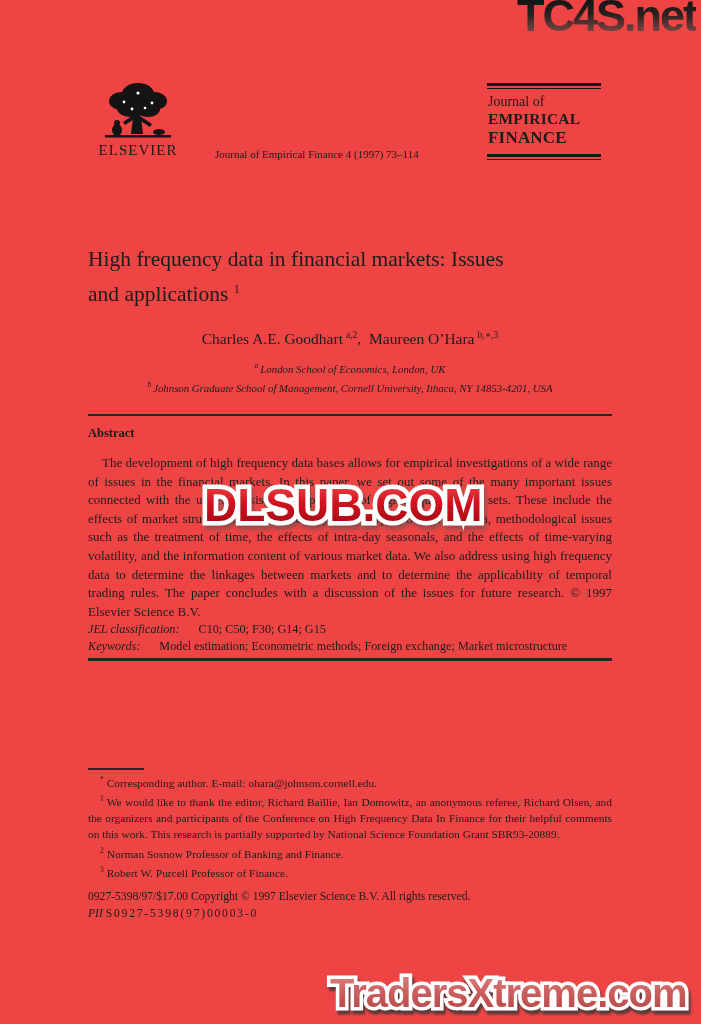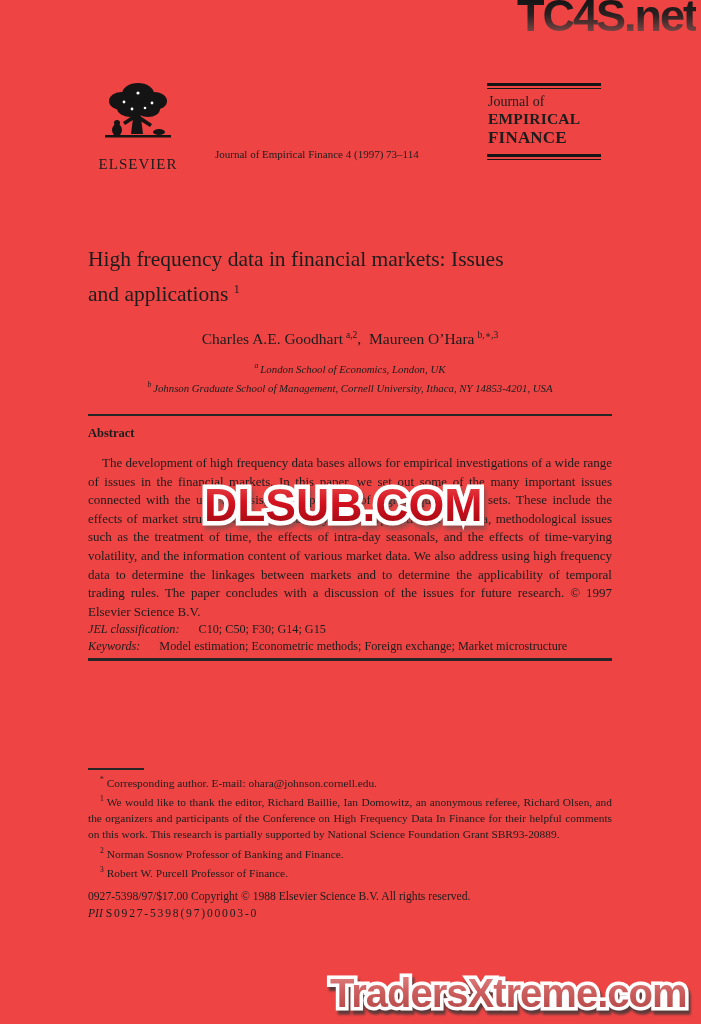--- a/index.html
+++ b/index.html
@@ -24,21 +24,21 @@
   }
   .wm-bot{left:330px;top:973px;font-size:40px;letter-spacing:-1px;}
   .wm-bot .wm-stroke{-webkit-text-stroke:7px #ffffff;filter:drop-shadow(2px 4px 1px rgba(55,55,55,0.8));}
   .wm-bot .wm-fill{
     background:linear-gradient(180deg,#e08585 0%,#cd5f5f 45%,#b34646 100%);
     -webkit-background-clip:text;background-clip:text;color:transparent;
   }
   
   .logo-block{position:absolute;left:92px;top:80px;width:92px;text-align:center;}
   .logo-block svg{display:block;margin:0 auto;}
-  .publisher{font-size:15px;letter-spacing:1px;margin-top:14px;}
+  .publisher{font-size:15px;letter-spacing:1px;margin-top:0;}
   .journal-ref{position:absolute;left:215px;top:148px;font-size:11px;}
   .journal-box{position:absolute;left:487px;top:83px;width:114px;}
   .jb-rule-thick{height:3px;background:#151515;}
   .jb-rule-thin{height:1px;background:#151515;margin-top:2px;}
   .jb-text{padding:5px 1px 6px 1px;}
   .jb-l1{font-size:14px;}
   .jb-l2{font-size:15.5px;font-weight:bold;letter-spacing:0.2px;}
   .jb-l3{font-size:17px;font-weight:bold;letter-spacing:0.2px;}
   
   .title{position:absolute;left:88px;top:244px;width:524px;margin:0;text-align:left;
@@ -170,21 +170,21 @@
       <sup>1</sup><span>We would like to thank the editor, Richard Baillie, Ian Domowitz, an anonymous referee, Richard Olsen, and the organizers and participants of the Conference on High Frequency Data In Finance for their helpful comments on this work. This research is partially supported by National Science Foundation Grant SBR93-20889.</span>
     </p>
     <p>
       <sup>2</sup><span>Norman Sosnow Professor of Banking and Finance.</span>
     </p>
     <p>
       <sup>3</sup><span>Robert W. Purcell Professor of Finance.</span>
     </p>
   </div>
 
-  <p class="imprint imprint-copy">0927-5398/97/$17.00 Copyright © 1988 Elsevier Science B.V. All rights reserved.</p>
+  <p class="imprint imprint-copy">0927-5398/97/$17.00 Copyright © 1997 Elsevier Science B.V. All rights reserved.</p>
   <p class="imprint imprint-pii">
     <span class="it">PII</span>
     <span class="pii-code">S0927-5398(97)00003-0</span>
   </p>
 
   <div class="wm wm-bot">
     <span class="wm-layer wm-stroke">TradersXtreme.com</span>
     <span class="wm-layer wm-fill">TradersXtreme.com</span>
   </div>
 

